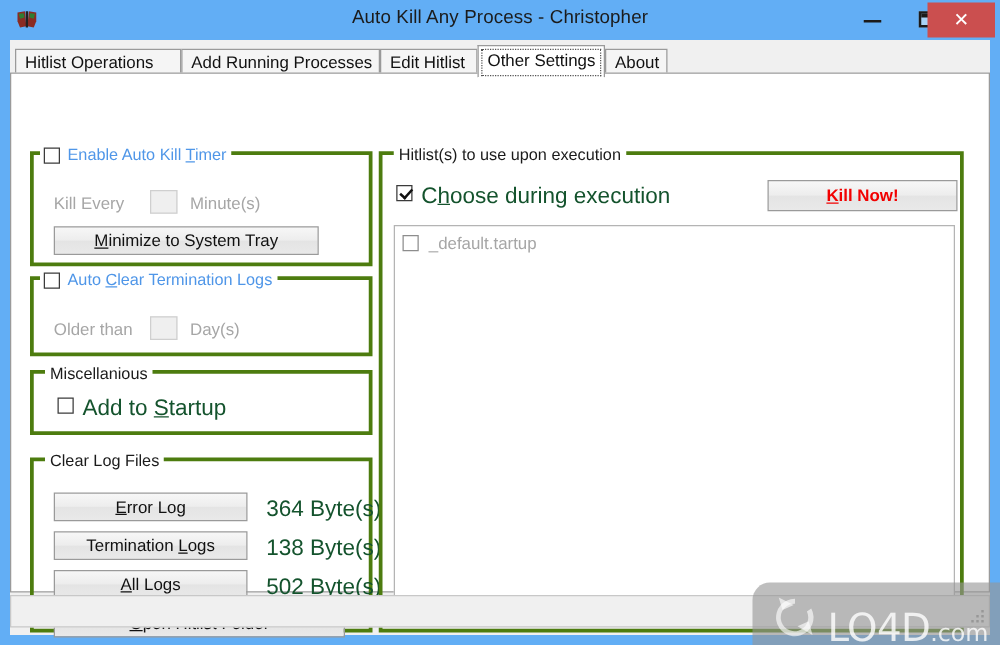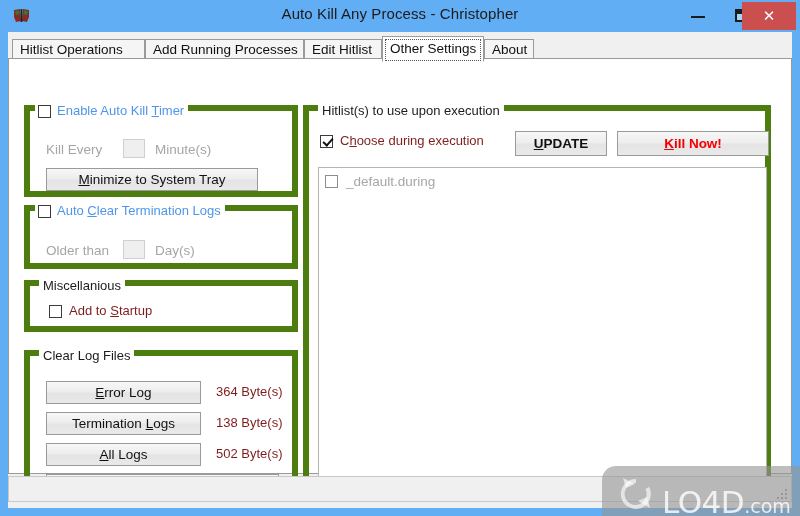--- a/index.html
+++ b/index.html
@@ -140,21 +140,22 @@
     width: 784px; height: 416px;
     background: #ffffff;
     border: 1px solid #9a9a9a;
     box-sizing: border-box;
   }
 
   
   .group {
     position: absolute;
     box-sizing: border-box;
-    border: 6px solid #4d7c0f;
+    border: 3px solid #4d7c0f;
+    margin-top: 16px;
   }
   .group > .caption {
     position: absolute;
     top: -8px;
     left: 9px;
     background: #ffffff;
     padding: 0 4px;
     font-size: 13px;
     color: #1b1b1b;
     white-space: nowrap;
@@ -211,22 +212,22 @@
   }
   .spinbox {
     position: absolute;
     width: 22px; height: 19px;
     box-sizing: border-box;
     border: 1px solid #cfcfcf;
     background: #efefef;
   }
   .lbl-static {
     position: absolute;
-    font-size: 13px;
-    color: #7f1d1d;
+    font-size: 18px;
+    color: #14532d;
     white-space: nowrap;
   }
 
   
   #hitlist-box {
     position: absolute;
     box-sizing: border-box;
     border: 1px solid #b4b4b4;
     background: #ffffff;
   }
@@ -411,32 +412,29 @@
           <span class="lbl"><u class="acc">O</u>pen Hitlist Folder</span>
         </div>
       </div>
 
       <div class="group" style="left:294px;top:46px;width:468px;height:385px;">
         <span class="caption">Hitlist(s) to use upon execution</span>
 
         <span class="cbox checked" style="left:11px;top:24px;"></span>
         <span class="lbl-static" style="left:31px;top:22px;">C<u class="acc">h</u>oose during execution</span>
 
-        <div class="btn" style="left:206px;top:20px;width:92px;height:25px;line-height:23px;font-weight:bold;">
-          <span class="lbl"><u class="acc">U</u>PDATE</span>
-        </div>
 
         <div class="btn danger" style="left:308px;top:20px;width:152px;height:25px;line-height:23px;">
           <span class="lbl"><u class="acc">K</u>ill Now!</span>
         </div>
 
         <div id="hitlist-box" style="left:9px;top:56px;width:449px;height:317px;">
           <div class="listrow" style="top:5px;">
             <span class="cbox"></span>
-            <span class="txt">_default.during</span>
+            <span class="txt">_default.tartup</span>
           </div>
         </div>
       </div>
 
     </div>
 
     <div id="statusbar">
       <span id="status-grip">
         <svg width="12" height="12" viewBox="0 0 12 12">
           <g fill="#9a9a9a">

